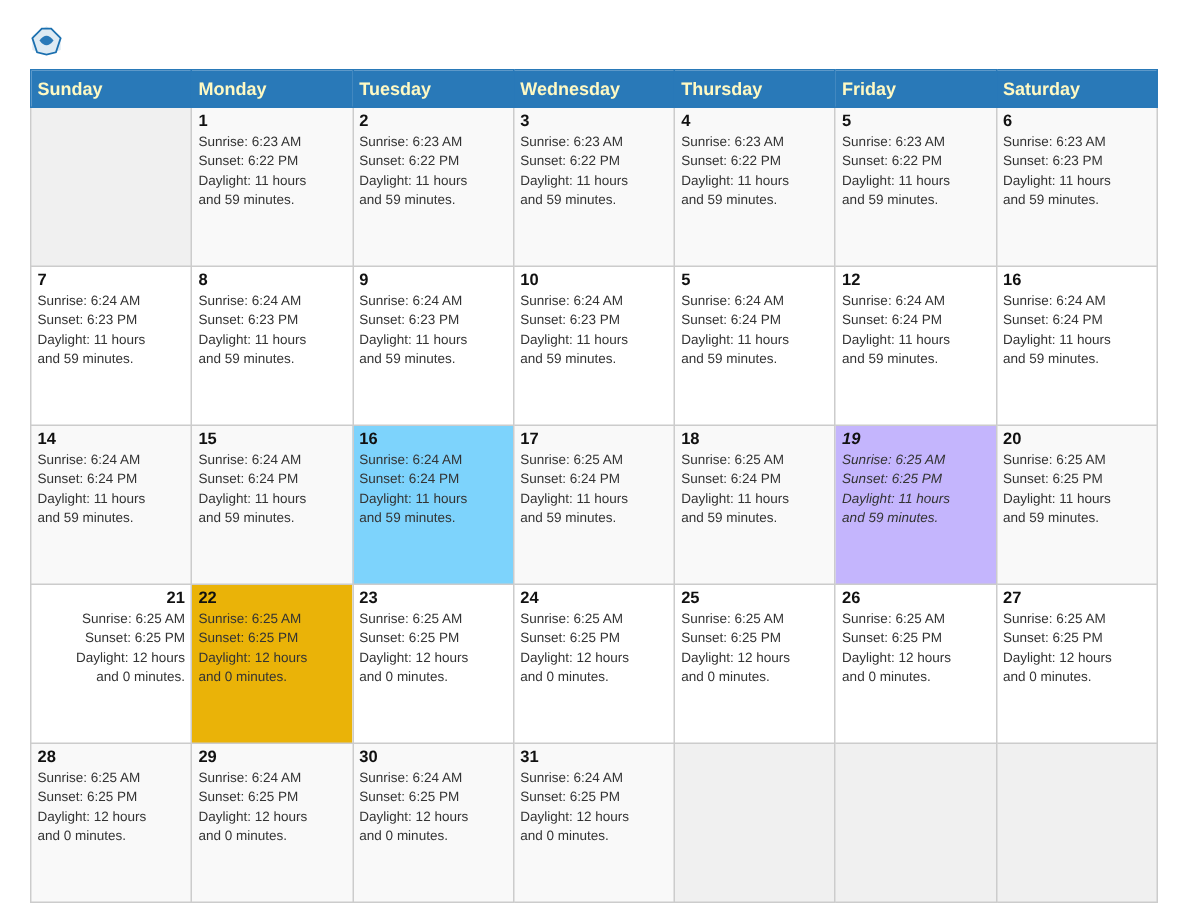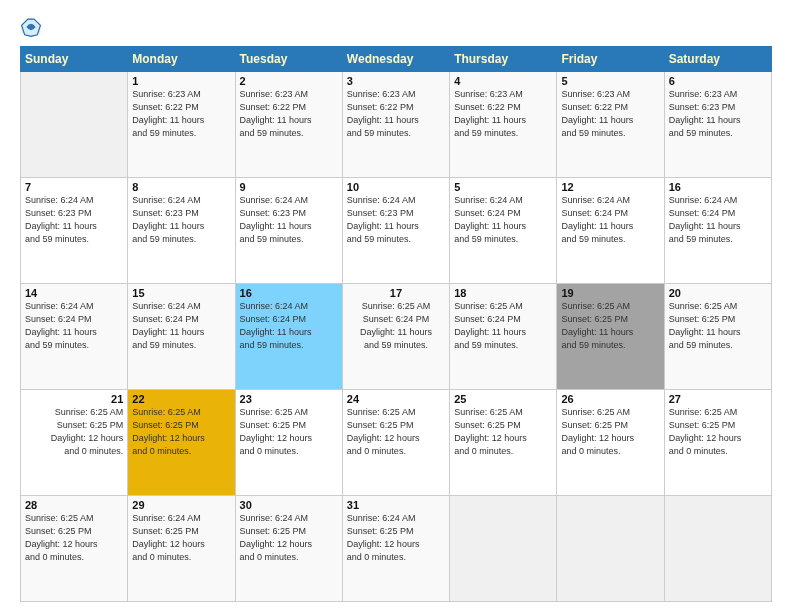--- a/index.html
+++ b/index.html
@@ -248,35 +248,35 @@
 Daylight: 11 hours
 and 59 minutes.</div>
           </td>
           <td style="background: #7dd3fc;">
             <span class="day-num">16</span>
             <div class="day-info" style="white-space: pre-line;">Sunrise: 6:24 AM
 Sunset: 6:24 PM
 Daylight: 11 hours
 and 59 minutes.</div>
           </td>
-          <td style="background: rgb(249, 249, 249); text-align: center;">
+          <td style="background: rgb(249, 249, 249);">
             <span class="day-num">17</span>
             <div class="day-info" style="white-space: pre-line;">Sunrise: 6:25 AM
 Sunset: 6:24 PM
 Daylight: 11 hours
 and 59 minutes.</div>
           </td>
           <td style="background: rgb(249, 249, 249);">
             <span class="day-num">18</span>
             <div class="day-info" style="white-space: pre-line;">Sunrise: 6:25 AM
 Sunset: 6:24 PM
 Daylight: 11 hours
 and 59 minutes.</div>
           </td>
-          <td style="background: #a3a3a3;">
+          <td style="background: #c4b5fd; font-style: italic;">
             <span class="day-num">19</span>
             <div class="day-info" style="white-space: pre-line;">Sunrise: 6:25 AM
 Sunset: 6:25 PM
 Daylight: 11 hours
 and 59 minutes.</div>
           </td>
           <td style="background: rgb(249, 249, 249);">
             <span class="day-num">20</span>
             <div class="day-info" style="white-space: pre-line;">Sunrise: 6:25 AM
 Sunset: 6:25 PM

